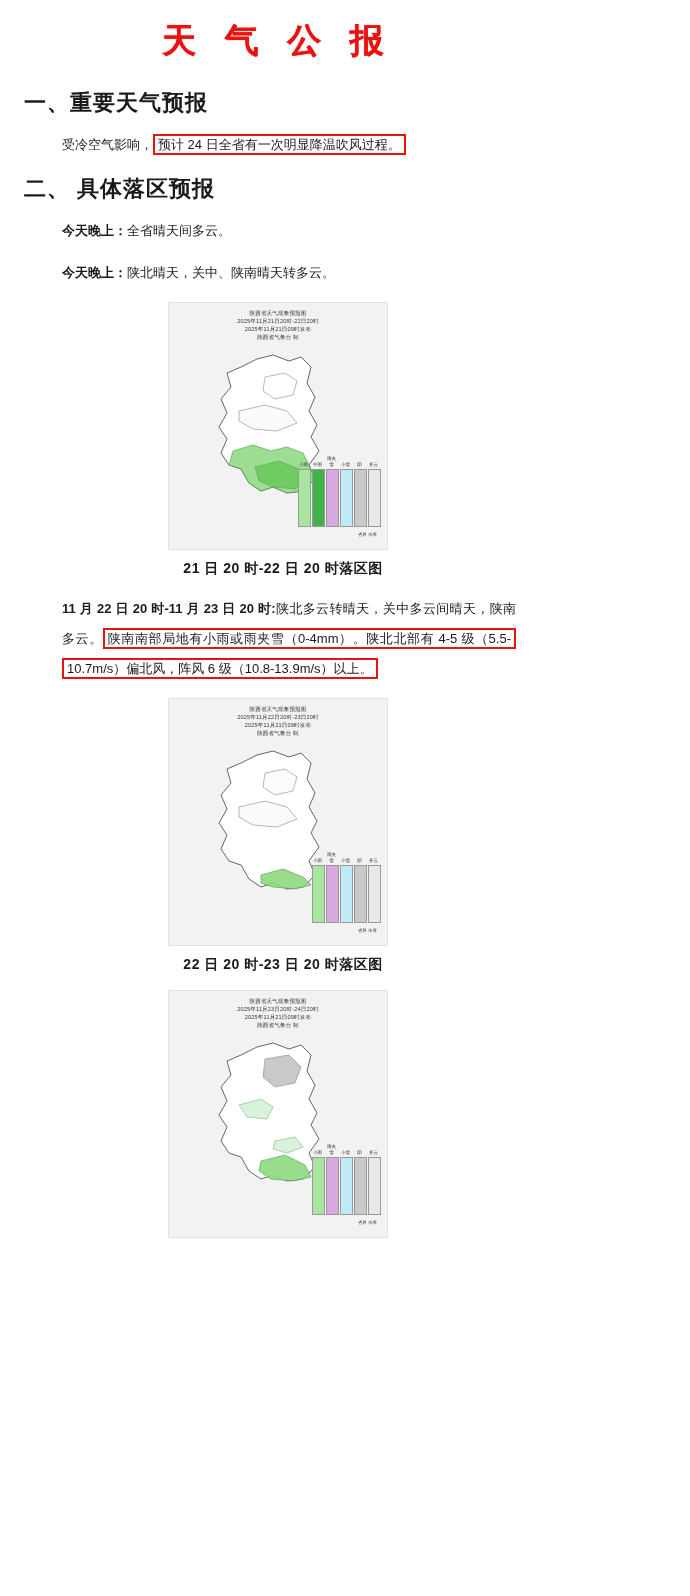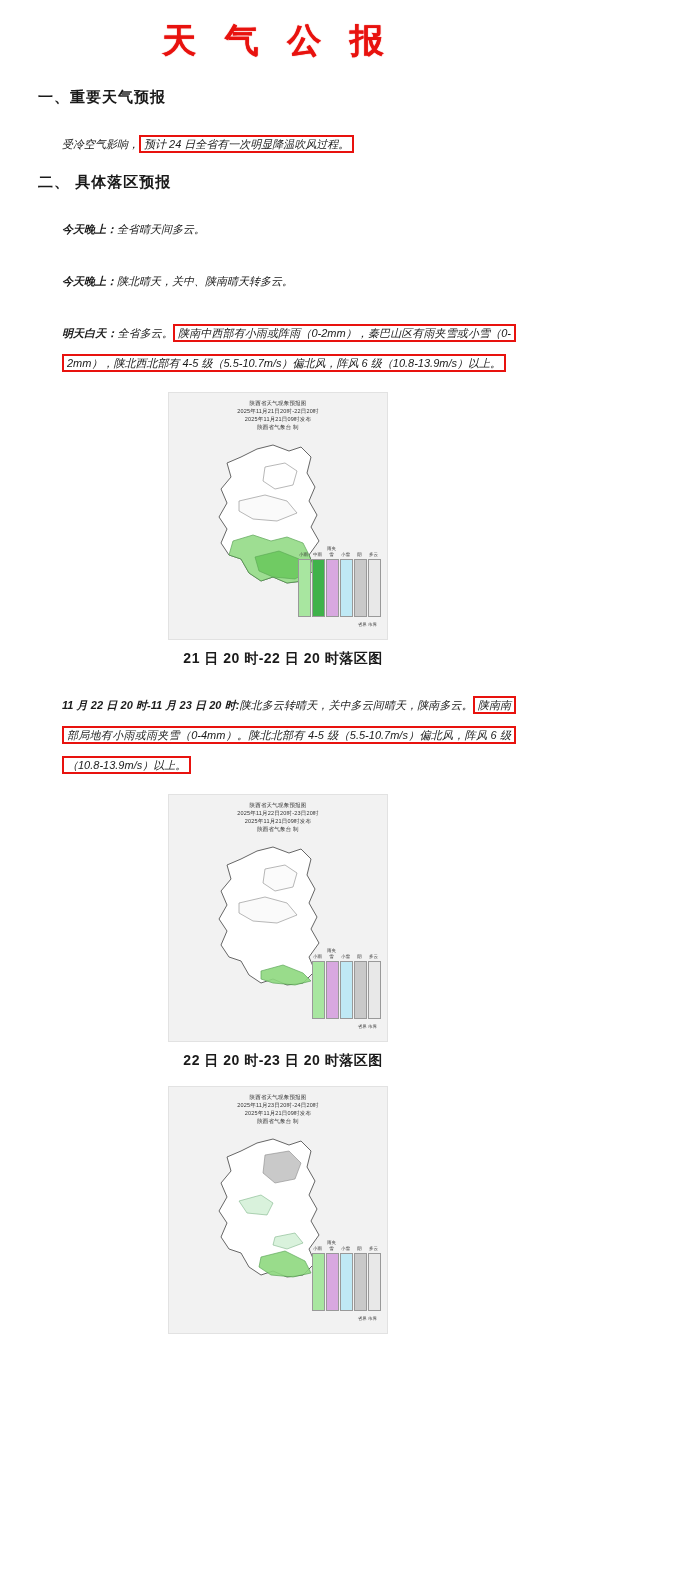--- a/index.html
+++ b/index.html
@@ -35,31 +35,30 @@
     margin: 8px 55px 0 80px;
     border-bottom: 1.5px solid #d94b3f;
     padding-bottom: 6px;
     font-size: 13px;
     color: #222;
     display: flex;
     gap: 26px;
     letter-spacing: 0.5px;
   }
   .section-head {
-    font-size: 15px;
+    font-size: 22px;
     font-weight: bold;
-    margin: 14px 0 6px 38px;
+    margin: 14px 0 6px 24px;
     letter-spacing: 1px;
   }
   .para {
-    font-size: 11px;
+    font-size: 13px;
     line-height: 30px;
-    margin: 22px 40px 6px 62px;
+    margin: 12px 40px 6px 62px;
     text-align: justify;
-    font-style: italic;
   }
   .b { font-weight: bold; }
   .hl {
     border: 2.5px solid #e8120e;
     padding: 1px 3px;
     display: inline;
     box-decoration-break: clone;
     -webkit-box-decoration-break: clone;
     line-height: 28px;
   }
@@ -132,23 +131,20 @@
   <div class="section-head">二、 具体落区预报</div>
 
   <div class="para">
     <span class="b">今天晚上：</span><span>全省晴天间多云。</span>
   </div>
 
   <div class="para">
     <span class="b">今天晚上：</span><span>陕北晴天，关中、陕南晴天转多云。</span>
   </div>
 
-  <div class="para">
-    <span class="b">明天白天：</span><span>全省多云。</span><span class="hl">陕南中西部有小雨或阵雨（0-2mm），秦巴山区有雨夹雪或小雪（0-2mm），陕北西北部有 4-5 级（5.5-10.7m/s）偏北风，阵风 6 级（10.8-13.9m/s）以上。</span>
-  </div>
 
   <div class="fig-wrap">
     <div class="fig-box">
       <div class="fig-head">陕西省天气现象预报图</div>
       <div class="fig-head">2025年11月21日20时-22日20时</div>
       <div class="fig-head">2025年11月21日09时发布</div>
       <div class="fig-head">陕西省气象台  制</div>
       <div class="map-area">
         <svg viewBox="0 0 218 200" width="218" height="200">
           <path d="M88 18 L104 14 L120 20 L132 16 L142 26 L138 42 L146 56 L140 70 L148 84 L142 96 L150 110 L140 124 L146 138 L134 150 L118 152 L104 146 L92 150 L80 142 L72 128 L60 124 L52 112 L58 98 L50 86 L58 72 L52 58 L62 46 L58 32 L72 26 Z" fill="#ffffff" stroke="#666" stroke-width="1"></path>

